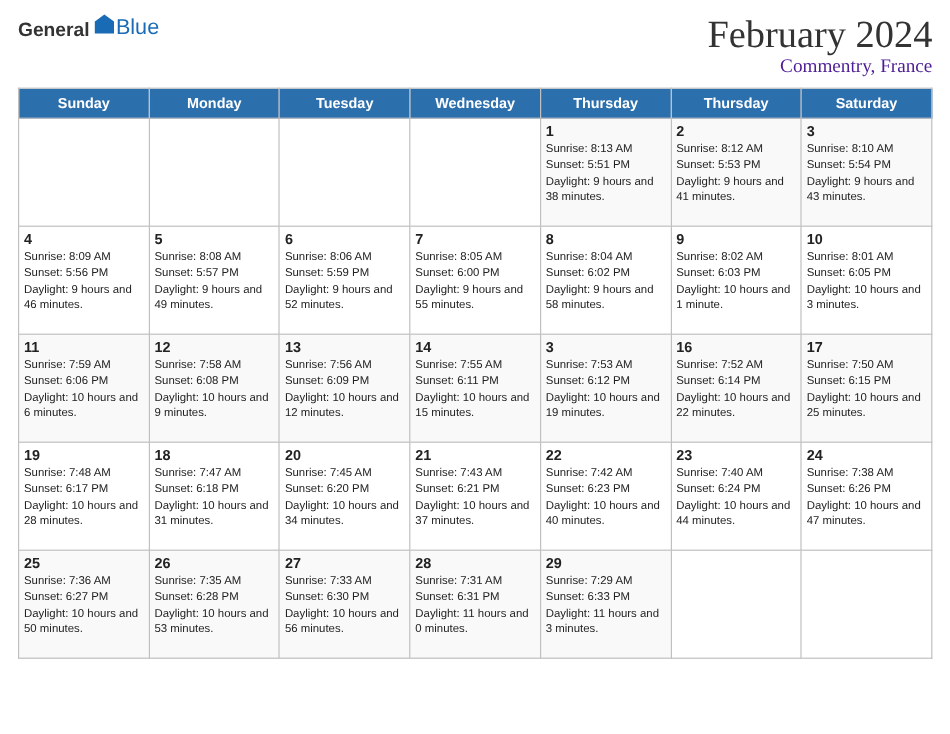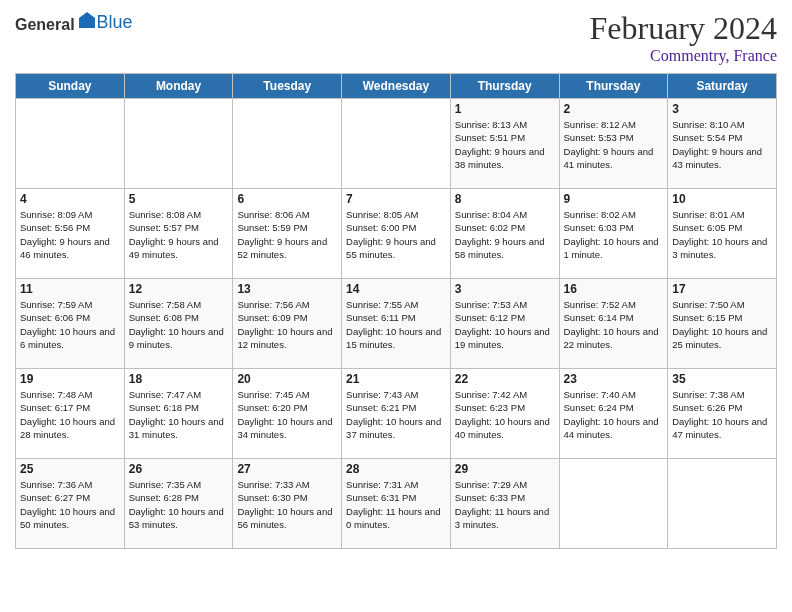--- a/index.html
+++ b/index.html
@@ -221,21 +221,21 @@
         </td>
         <td>
           <div class="day-num">22</div>
           <div class="day-info">Sunrise: 7:42 AM<br>Sunset: 6:23 PM<br>Daylight: 10 hours and 40 minutes.</div>
         </td>
         <td>
           <div class="day-num">23</div>
           <div class="day-info">Sunrise: 7:40 AM<br>Sunset: 6:24 PM<br>Daylight: 10 hours and 44 minutes.</div>
         </td>
         <td>
-          <div class="day-num">35</div>
+          <div class="day-num">24</div>
           <div class="day-info">Sunrise: 7:38 AM<br>Sunset: 6:26 PM<br>Daylight: 10 hours and 47 minutes.</div>
         </td>
       </tr>
       <tr>
         <td>
           <div class="day-num">25</div>
           <div class="day-info">Sunrise: 7:36 AM<br>Sunset: 6:27 PM<br>Daylight: 10 hours and 50 minutes.</div>
         </td>
         <td>
           <div class="day-num">26</div>

